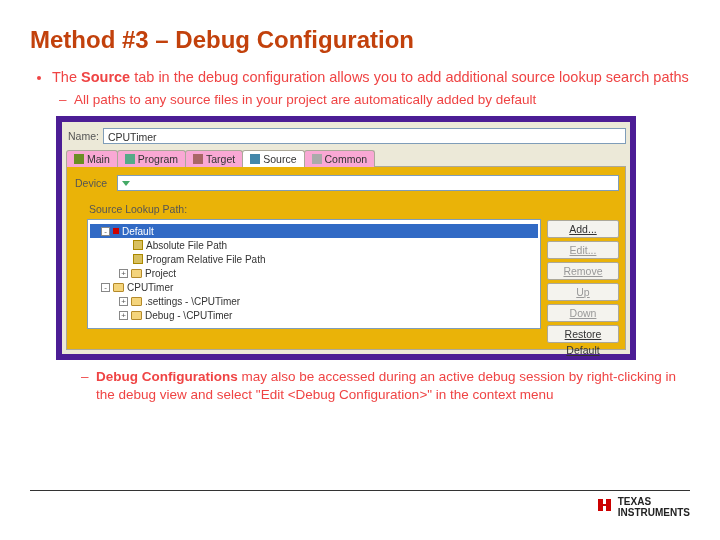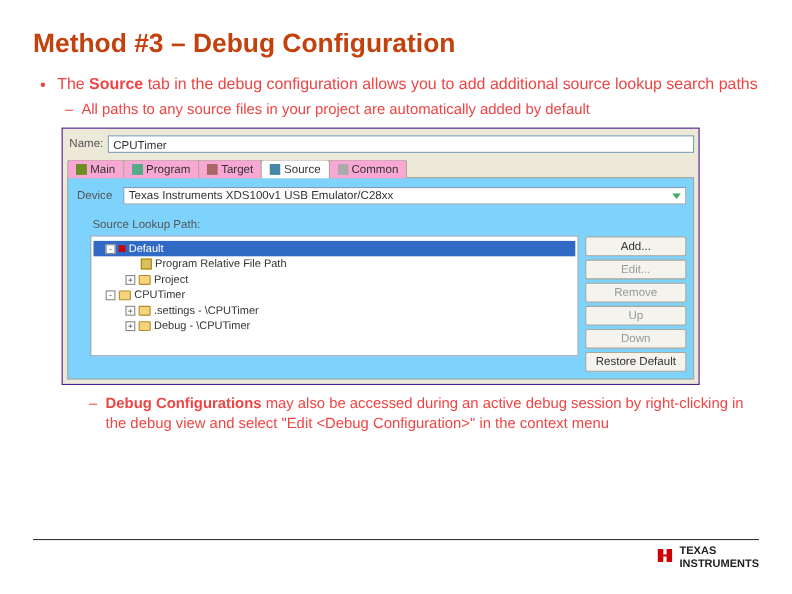--- a/index.html
+++ b/index.html
@@ -21,21 +21,21 @@
   }
   ul.outer { margin: 0 0 8px 0; padding-left: 22px; font-size: 14.5px; color: #ef4444; }
   ul.outer > li { list-style: disc; margin-bottom: 4px; line-height: 1.3; }
   ul.inner { margin: 4px 0 6px 0; padding-left: 22px; font-size: 13.5px; }
   ul.inner > li { list-style: "–  "; margin-bottom: 3px; line-height: 1.3; }
   .bold { font-weight: bold; }
   .dlg {
     margin: 4px 0 8px 26px;
     width: 580px;
     background: #ece9d8;
-    border: 1px solid #4c1d95;
+    border: 6px solid #4c1d95;
     font-size: 10px;
     font-family: Tahoma, Arial, sans-serif;
     color: #333;
     padding: 4px;
   }
   .row { display: flex; align-items: center; }
   .lbl { margin: 4px 4px 4px 2px; font-size: 10.5px; color: #555; }
   .field {
     flex: 1;
     background: #fff;
@@ -55,21 +55,21 @@
     background: #f9a8d4;
     border: 1px solid #aca899;
     border-bottom: none;
     border-top-left-radius: 3px;
     border-top-right-radius: 3px;
     margin-right: -1px;
   }
   .tab.active { background: #fff; }
   .tabpanel {
     border: 1px solid #aca899;
-    background: #7dd3fc;
+    background: #eab308;
     padding: 6px;
     margin-top: -1px;
   }
   .ico { width: 10px; height: 10px; display: inline-block; }
   .devrow { display: flex; align-items: center; gap: 6px; margin-bottom: 6px; }
   .combo {
     flex: 1;
     background: #fff;
     border: 1px solid #7f9db9;
     padding: 2px 4px;
@@ -94,29 +94,30 @@
     align-items: center;
     gap: 3px;
     font-size: 10px;
     padding: 0 2px;
     height: 14px;
     white-space: nowrap;
   }
   .sel { background: #316ac5; color: #fff; }
   .btns { display: flex; flex-direction: column; gap: 3px; }
   .btn {
-    width: 92px;
+    width: 72px;
     height: 18px;
     background: #f4f3ee;
     border: 1px solid #aca899;
     border-radius: 2px;
     font-size: 10.5px;
     text-align: center;
     line-height: 16px;
     color: #333;
+    text-decoration: underline;
   }
   .btn.disabled { color: #999; }
   .expbox { width: 9px; height: 9px; border: 1px solid #888; background: #fff; font-size: 8px; line-height: 7px; text-align: center; color: #555; flex-shrink: 0; }
   .spc { display: inline-block; }
   .footer {
     position: absolute;
     bottom: 10px;
     left: 30px;
     right: 30px;
     border-top: 1px solid #333;
@@ -184,34 +185,39 @@
               <rect width="10" height="10" fill="#aaa"></rect>
             </svg></span>
         <span>Common</span>
       </div>
     </div>
 
     <div class="tabpanel">
       <div class="devrow">
         <span class="lbl">Device</span>
         <div class="combo">
-          <span>Texas Instruments XDS100v1 USB Emulator/C28xx</span>
           <span class="arrow"></span>
         </div>
       </div>
 
       <div class="srcarea">
         <div class="treewrap">
           <div class="lbl">Source Lookup Path:</div>
           <div class="treebox" id="treebox">
               <div class="tli sel">
                 <span class="spc" style="width: 6px;"></span>
                 <span class="expbox">-</span>
                 <span class="cube"></span>
                 <span>Default</span>
+              </div>
+              <div class="tli">
+                <span class="spc" style="width: 24px;"></span>
+                <span class="spc" style="width: 11px;"></span>
+                <span style="width: 10px; height: 10px; background: rgb(216, 192, 96); border: 1px solid rgb(170, 136, 0); flex-shrink: 0;"></span>
+                <span>Absolute File Path</span>
               </div>
               <div class="tli">
                 <span class="spc" style="width: 24px;"></span>
                 <span class="spc" style="width: 11px;"></span>
                 <span style="width: 10px; height: 10px; background: rgb(216, 192, 96); border: 1px solid rgb(170, 136, 0); flex-shrink: 0;"></span>
                 <span>Program Relative File Path</span>
               </div>
               <div class="tli">
                 <span class="spc" style="width: 24px;"></span>
                 <span class="expbox">+</span>

